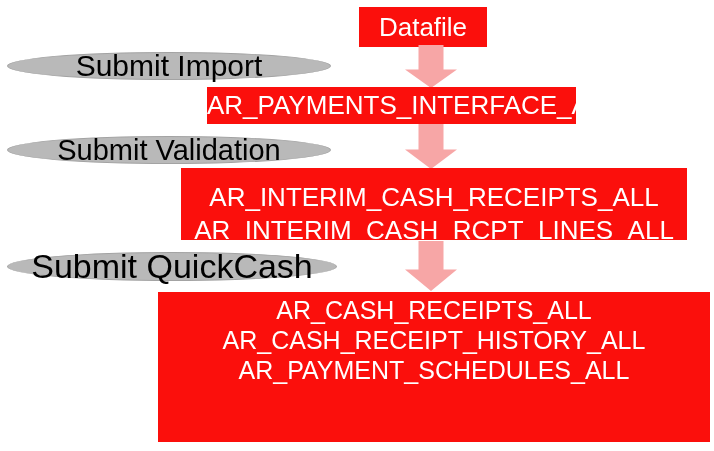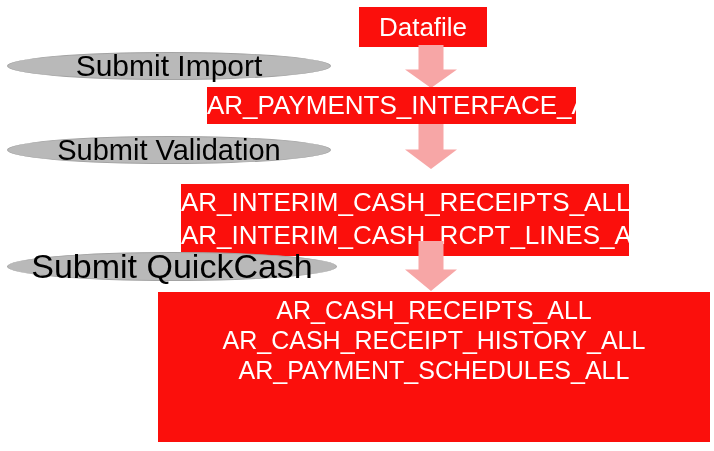--- a/index.html
+++ b/index.html
@@ -41,21 +41,21 @@
   }
   .arrow {
     position: absolute;
     left: 405px;
     width: 52px;
   }
   .arrow svg { display: block; width: 100%; height: 100%; }
 
   #box-datafile   { left: 359px; top: 7px;   width: 128px; height: 40px; font-size: 26px; line-height: 40px; }
   #box-payments   { left: 207px; top: 87px;  width: 369px; height: 37px; font-size: 26px; line-height: 37px; }
-  #box-interim    { left: 181px; top: 184px; width: 448px; height: 72px; font-size: 26px; padding-top: 2px; }
+  #box-interim    { left: 181px; top: 168px; width: 506px; height: 72px; font-size: 26px; padding-top: 13px; }
   #box-interim .tline { line-height: 33px; }
   #box-final      { left: 158px; top: 292px; width: 552px; height: 150px; font-size: 25px; padding-top: 3px; }
   #box-final .tline { line-height: 30px; }
 
   #ellipse-import     { left: 7px; top: 52px;  width: 324px; height: 28px; font-size: 30px; }
   #ellipse-validation { left: 7px; top: 136px; width: 324px; height: 28px; font-size: 29px; }
   #ellipse-quickcash  { left: 7px; top: 252px; width: 330px; height: 29px; font-size: 34px; }
 
   #arrow-1 { top: 45px;  height: 43px; }
   #arrow-2 { top: 124px; height: 45px; }

